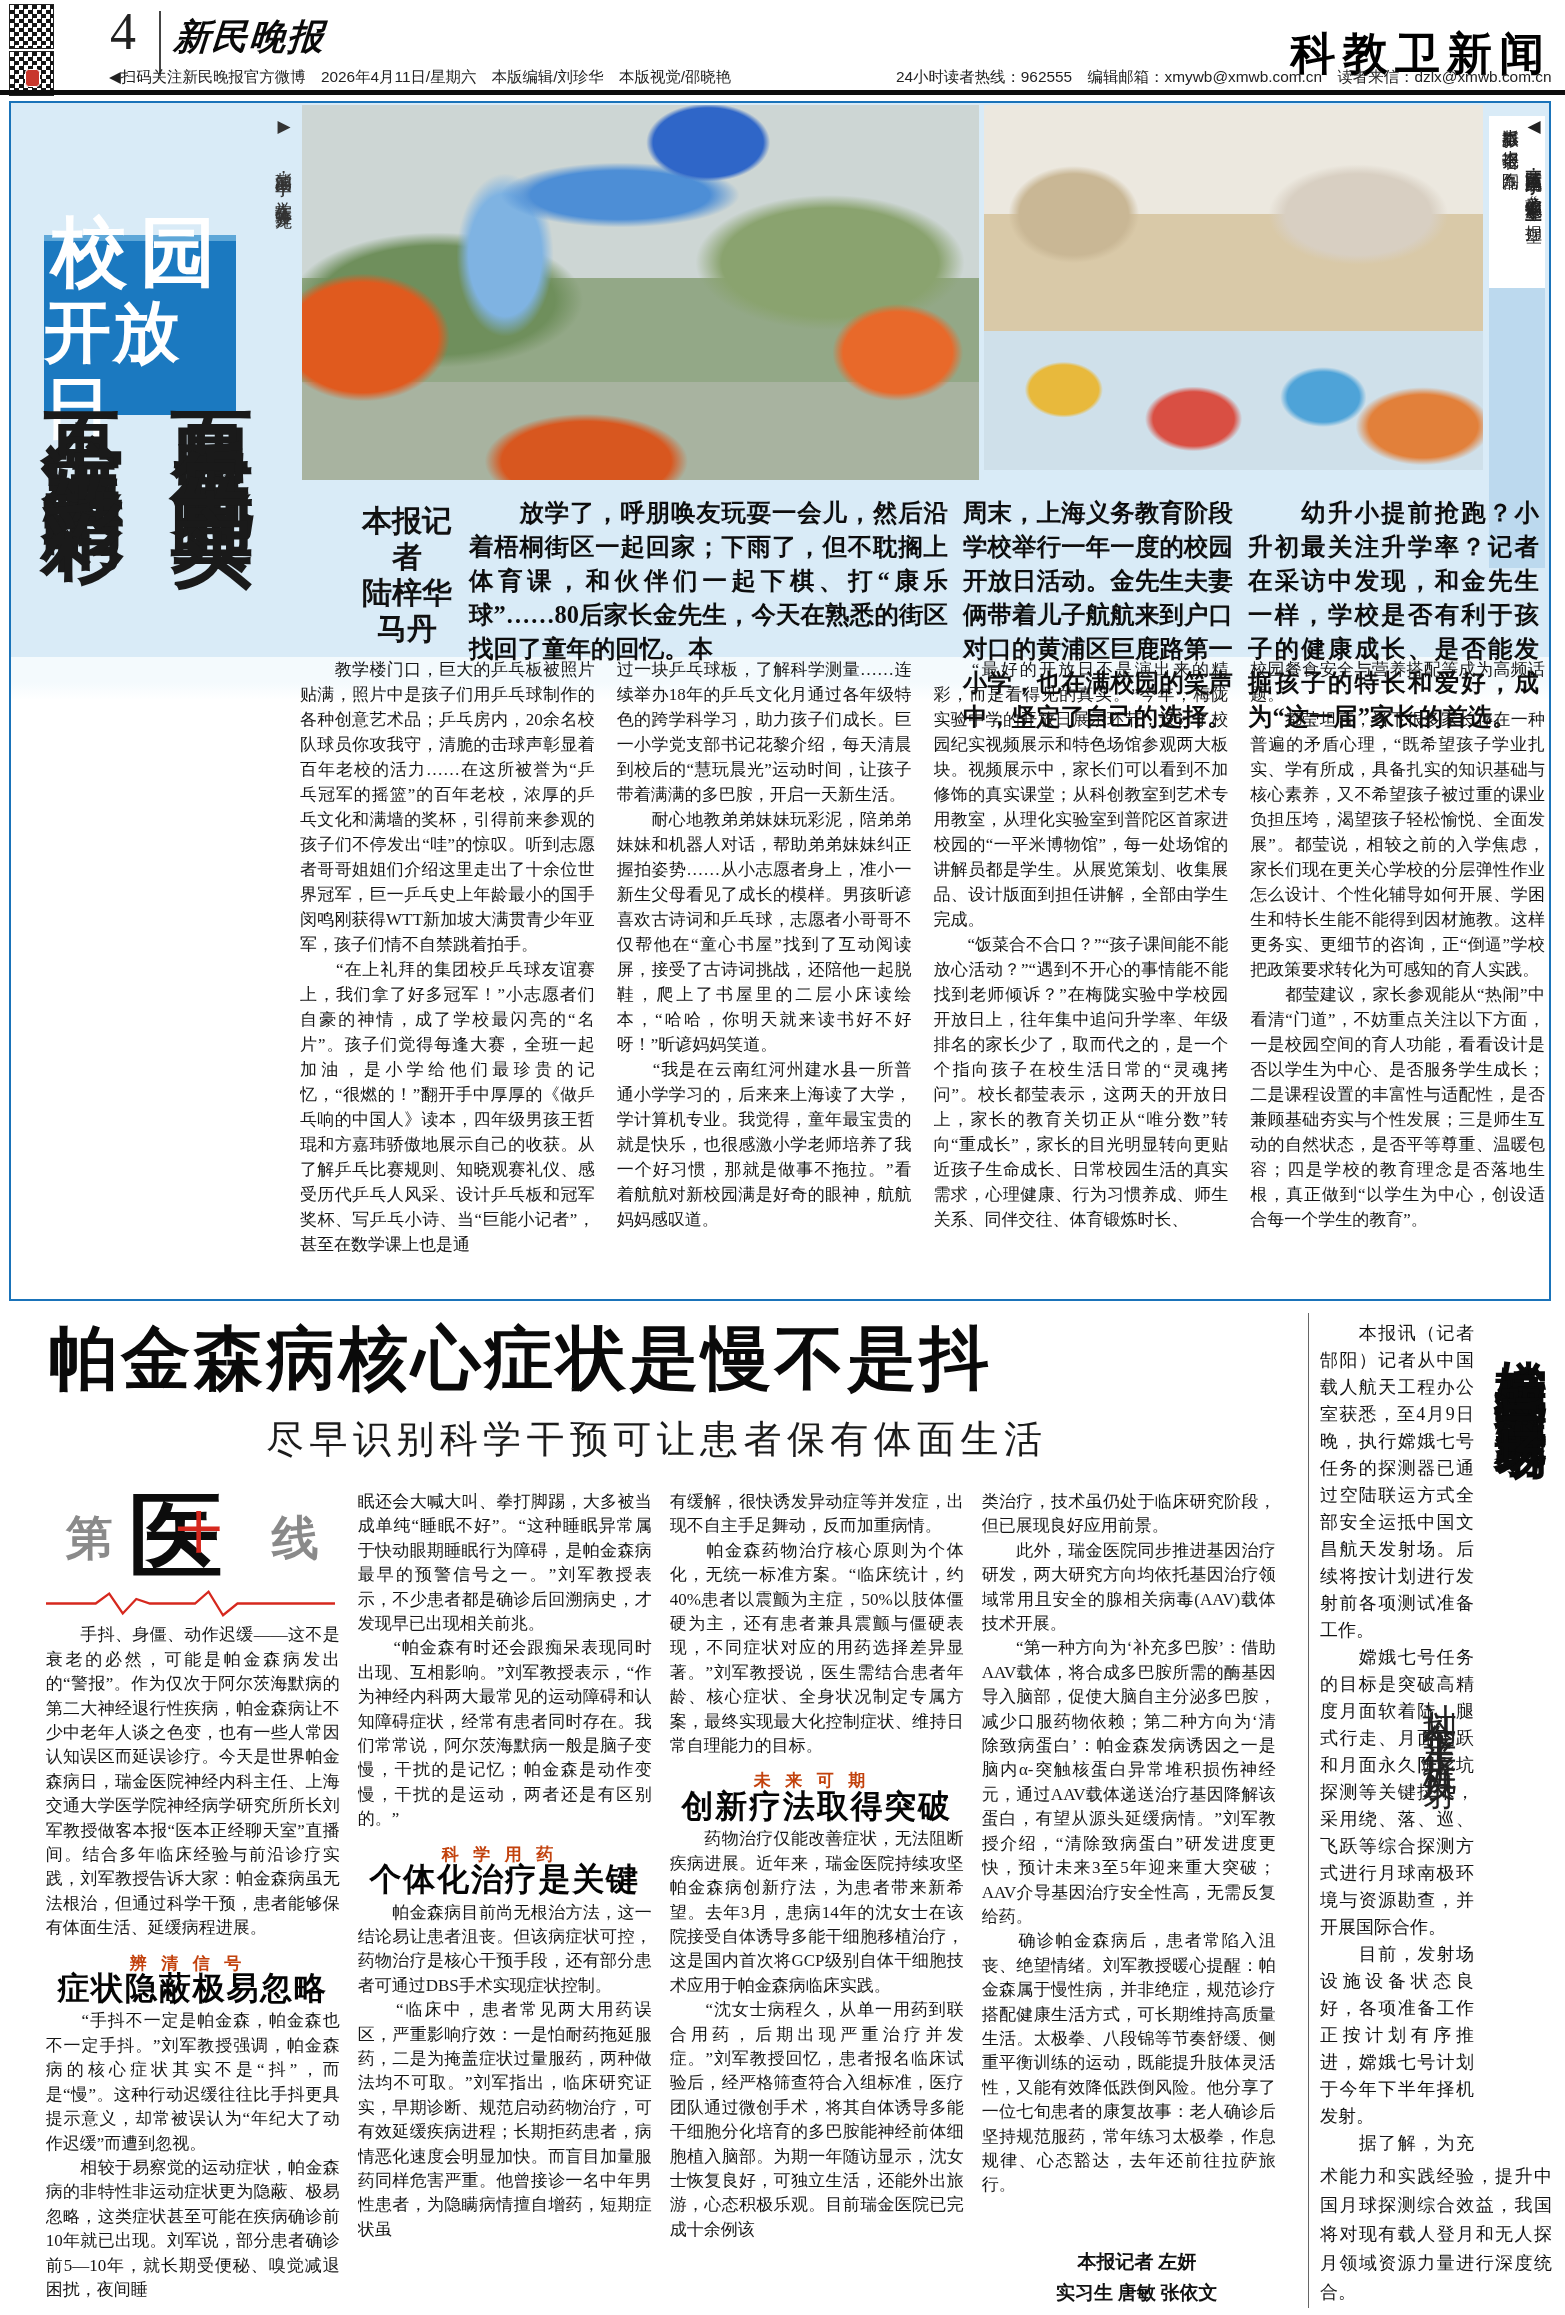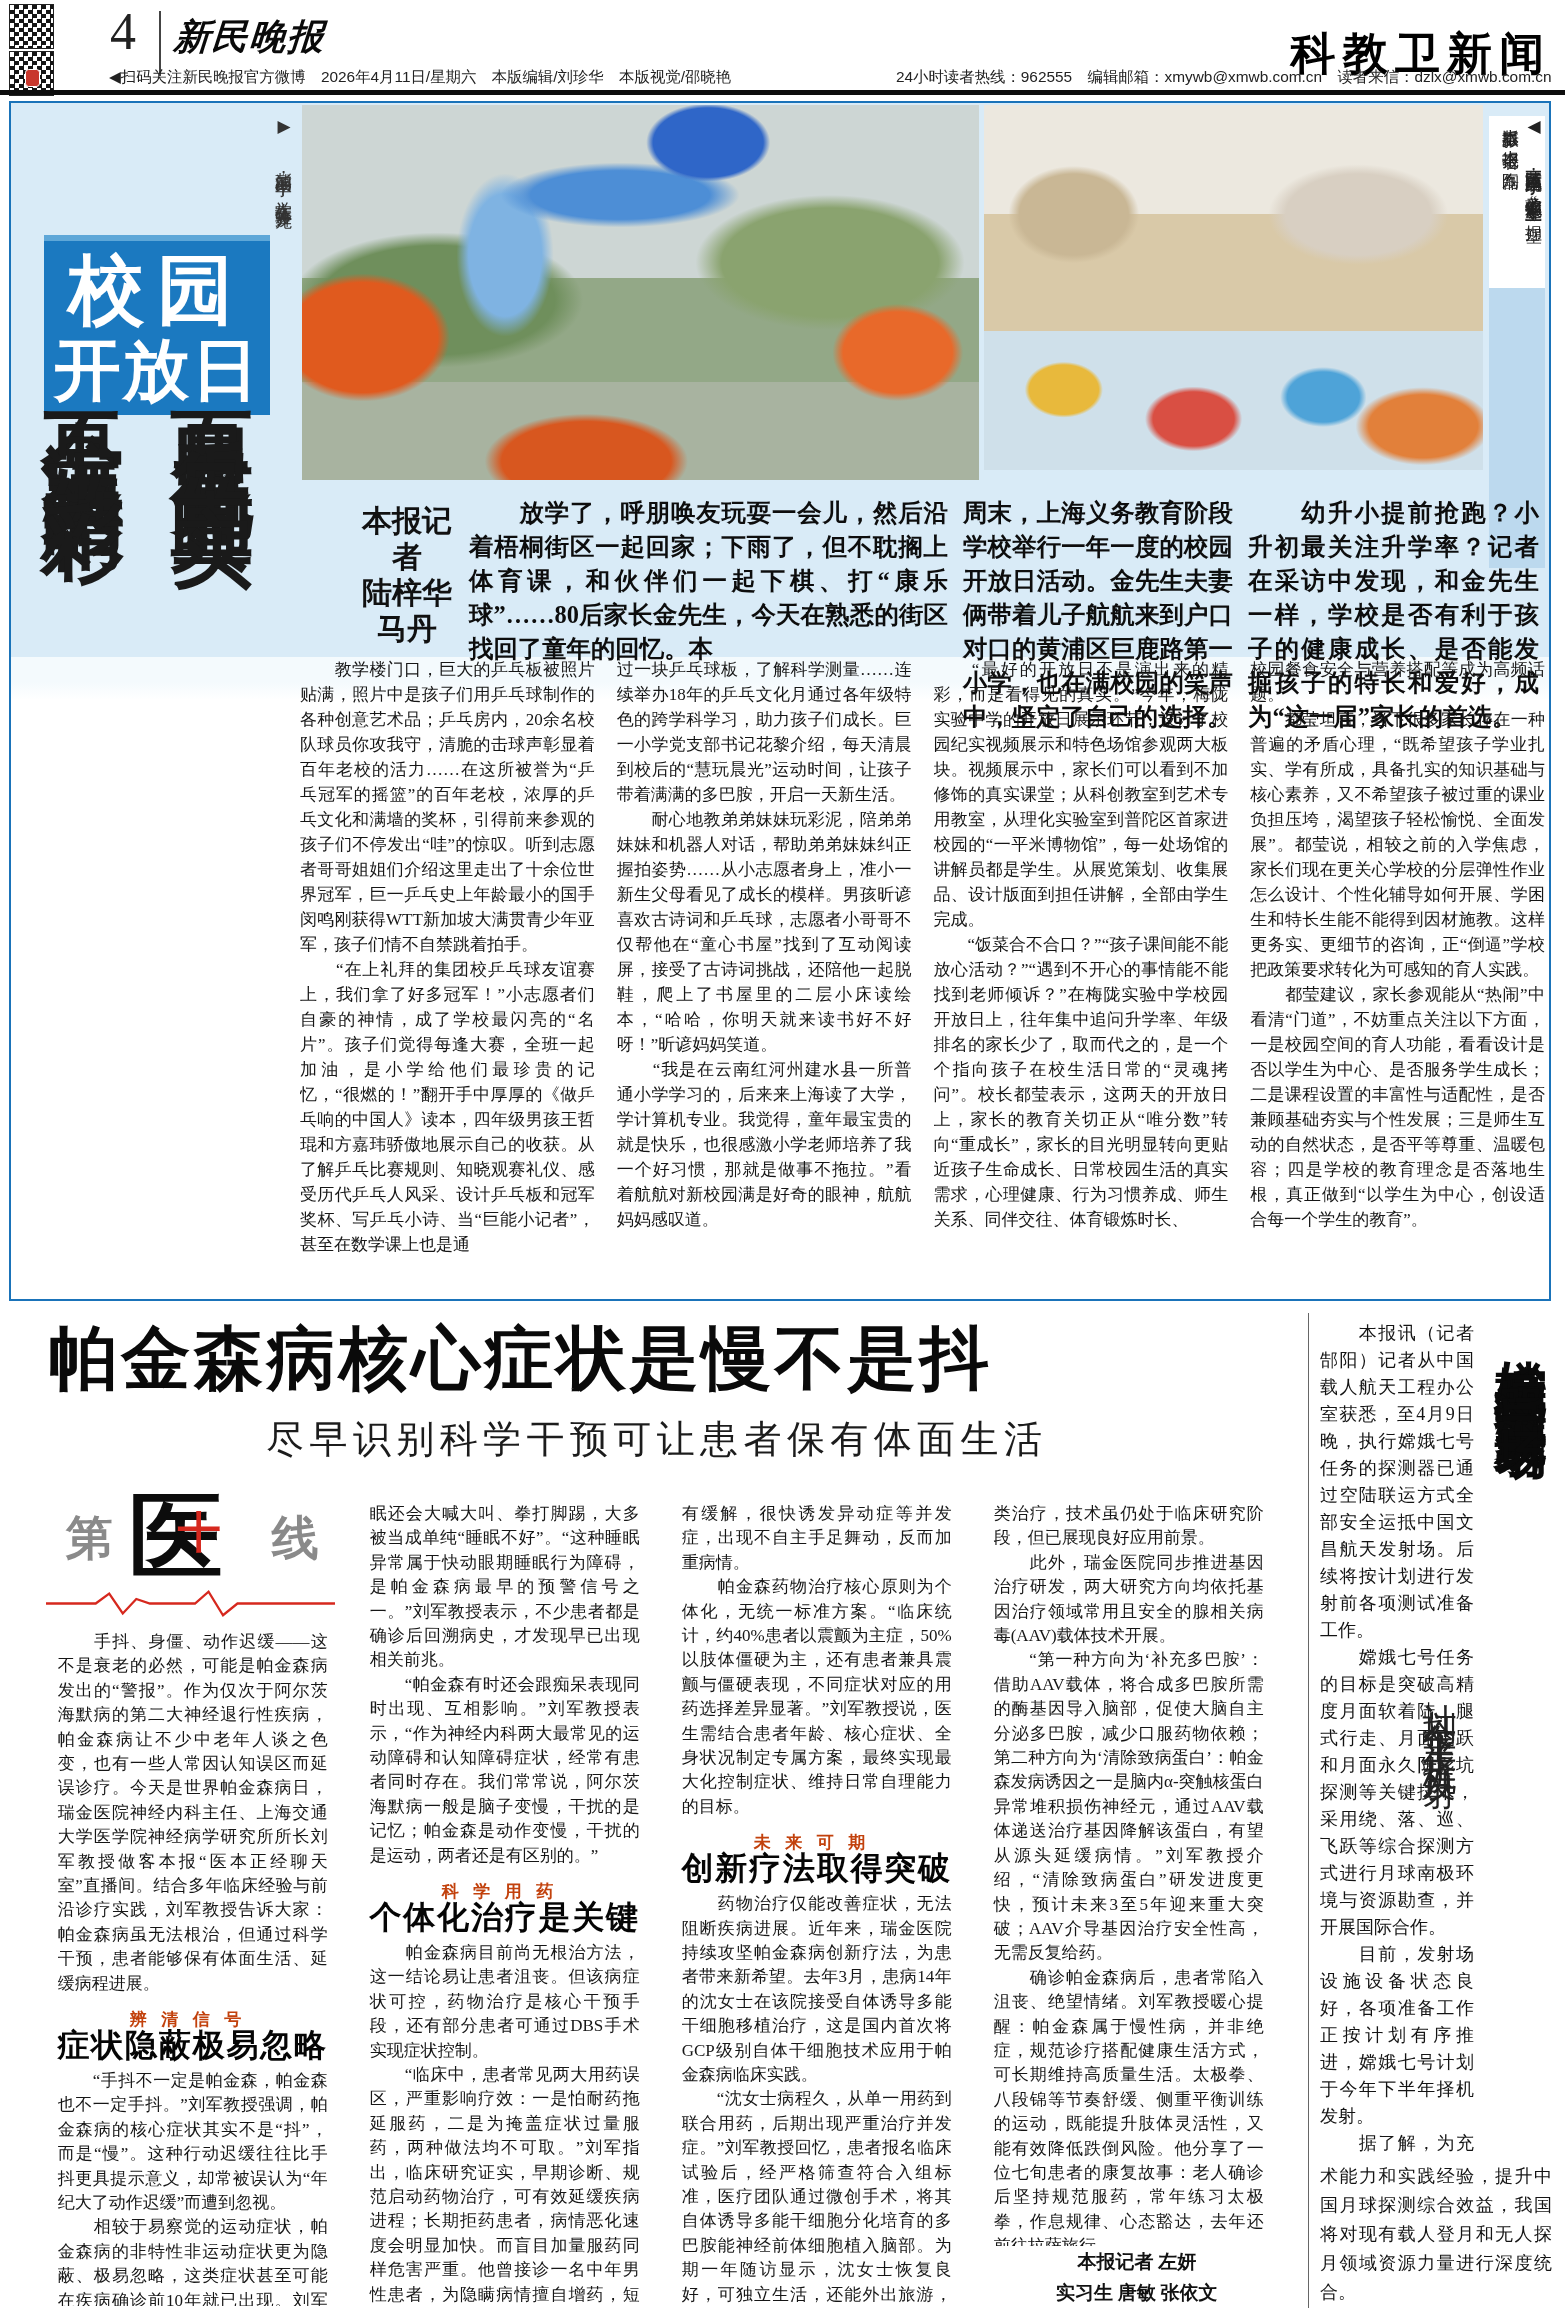--- a/index.html
+++ b/index.html
@@ -23,21 +23,21 @@
     letter-spacing:7.2px;font-family:"Liberation Sans","DejaVu Sans",sans-serif;color:#000;}
   #subrow-left{position:absolute;left:109px;top:67px;font-size:15.4px;color:#222;
     font-family:"Liberation Sans","DejaVu Sans",sans-serif;}
   #subrow-right{position:absolute;right:14.5px;top:67px;font-size:15.4px;color:#222;
     font-family:"Liberation Sans","DejaVu Sans",sans-serif;}
   #top-rule{position:absolute;left:0;top:90px;width:1566px;height:5.4px;background:#0d0d0d;}
 
   
   #a1-frame{position:absolute;left:9px;top:101px;width:1538px;height:1196px;
     border:2.7px solid #1a73b9;background:linear-gradient(#d9ebf7 0 554px,#f4fafd 554px 579px,#ffffff 597px);}
-  #kicker{position:absolute;left:33px;top:132px;width:226px;height:174px;background:#1b79c0;
+  #kicker{position:absolute;left:33px;top:132px;width:192px;height:174px;background:#1b79c0;
     border-top:6.3px solid #5ea7d8;display:flex;flex-direction:column;align-items:center;justify-content:center;}
   .kick-line{color:#fff;font-weight:900;font-family:"Liberation Serif","DejaVu Serif",serif;}
   #kick1{font-size:76px;letter-spacing:12.7px;line-height:83px;}
   #kick2{font-size:67px;letter-spacing:1.8px;line-height:76px;}
   #headline-vert{position:absolute;left:38px;top:346px;height:905px;display:flex;gap:38px;}
   .hv-col{writing-mode:vertical-rl;text-orientation:upright;font-size:83px;font-weight:900;
     letter-spacing:12.7px;color:#1a1a1a;font-family:"Liberation Sans","DejaVu Sans",sans-serif;line-height:1.1;}
   #caption1{position:absolute;left:272px;top:116px;height:425px;font-size:17px;color:#333;letter-spacing:1.8px;}
   #photo1{position:absolute;left:302px;top:105px;width:677px;height:375px;
     background:
@@ -72,21 +72,21 @@
   .a1-col{flex:1;font-size:17px;line-height:25px;overflow:hidden;color:#161616;}
 
   
   #pk{position:absolute;left:12.7px;top:1313px;width:1288px;height:995px;}
   #pk-h1{position:absolute;left:36px;top:0px;width:1230px;font-size:69px;font-weight:900;
     letter-spacing:3.6px;color:#0a0a0a;}
   #pk-h2{position:absolute;left:0px;top:101px;width:1288px;text-align:center;font-size:38px;
     font-weight:400;letter-spacing:5.4px;color:#1c1c1c;}
   #pk-cols{position:absolute;left:33px;top:177px;width:1230px;height:816px;display:flex;gap:18px;}
   .pk-col{flex:1;font-size:17px;line-height:24.4px;overflow:hidden;color:#161616;}
-  .pk-col p{margin:12px;}
+  .pk-col p{margin:0;}
   #pk-logo{height:128px;position:relative;margin-bottom:5.4px;}
   #pk-logo .g{position:absolute;font-size:47px;font-weight:900;color:#8a8a8a;top:36px;}
   #pk-logo .g1{left:20px;} #pk-logo .g2{left:226px;}
   #pk-logo .med{position:absolute;left:83px;top:0px;font-size:94px;font-weight:900;
     color:#0c0c0c;font-family:"Liberation Sans","DejaVu Sans",sans-serif;line-height:94px;}
   #pk-logo .cross{position:absolute;left:132px;top:31px;font-size:43px;font-weight:900;color:#d6281e;}
   #pk-logo svg{position:absolute;left:0px;top:98px;}
   .pk-sub{text-align:center;margin:11px 0 9px 0;}
   .pk-sub .k{display:block;font-size:17px;font-weight:700;letter-spacing:14.5px;color:#c2410c;}
   .pk-sub .t{display:block;font-size:32px;font-weight:900;letter-spacing:1.8px;

